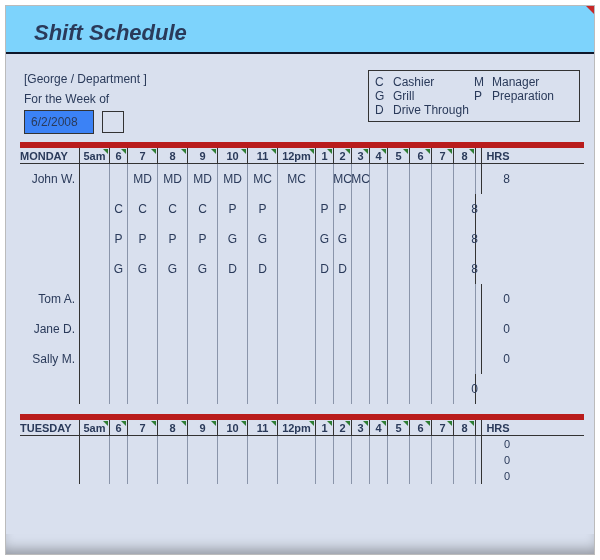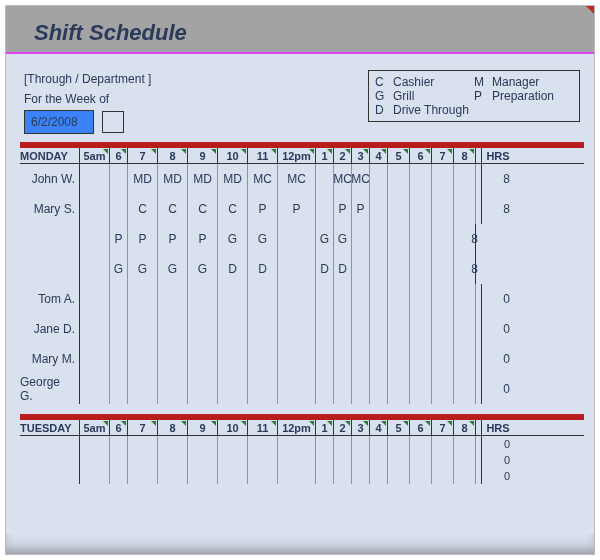--- a/index.html
+++ b/index.html
@@ -22,22 +22,22 @@
     overflow: hidden;
   }
   .redflag {
     position: absolute;
     top: 0; right: 0;
     width: 0; height: 0;
     border-top: 8px solid #c62828;
     border-left: 8px solid transparent;
   }
   .title-band {
-    background: #a3a3a3;
-    border-bottom: 2px solid #d946ef;
+    background: #7dd3fc;
+    border-bottom: 2px solid #0f172a;
     padding: 14px 0 6px 28px;
   }
   .title-band h1 {
     margin: 0;
     font-family: "Trebuchet MS", Verdana, sans-serif;
     font-size: 22px;
     font-style: italic;
     font-weight: bold;
     color: #2a3a5a;
   }
@@ -143,21 +143,21 @@
 <body>
 
 <div class="document">
   <div class="redflag"></div>
 
   <div class="title-band">
     <h1>Shift Schedule</h1>
   </div>
 
   <div class="header-zone">
-    <div class="company">[Through / Department ]</div>
+    <div class="company">[George / Department ]</div>
     <div class="week-row">
       <span>For the Week of</span>
     </div>
     <div class="week-row" style="margin-top:4px;">
       <div class="date-box">6/2/2008</div>
       <div class="small-box"></div>
     </div>
 
     <div class="legend-box">
       <div class="legend-row">
@@ -228,21 +228,20 @@
           <div>MC</div>
           <div></div>
           <div></div>
           <div></div>
           <div></div>
           <div></div>
           <div class="spacer-col"></div>
           <div>8</div>
         </div>
         <div class="emp-row empty-tight">
-          <div>Mary S.</div>
           <div></div>
           <div></div>
           <div>C</div>
           <div>C</div>
           <div>C</div>
           <div>C</div>
           <div>P</div>
           <div>P</div>
           <div></div>
           <div>P</div>
@@ -331,42 +330,41 @@
           <div></div>
           <div></div>
           <div></div>
           <div></div>
           <div></div>
           <div></div>
           <div class="spacer-col"></div>
           <div>0</div>
         </div>
         <div class="emp-row empty-tight">
-          <div>Mary M.</div>
-          <div></div>
-          <div></div>
-          <div></div>
-          <div></div>
-          <div></div>
-          <div></div>
-          <div></div>
-          <div></div>
-          <div></div>
-          <div></div>
-          <div></div>
-          <div></div>
-          <div></div>
-          <div></div>
-          <div></div>
-          <div></div>
-          <div class="spacer-col"></div>
-          <div>0</div>
-        </div>
-        <div class="emp-row empty-tight">
-          <div>George G.</div>
+          <div>Sally M.</div>
+          <div></div>
+          <div></div>
+          <div></div>
+          <div></div>
+          <div></div>
+          <div></div>
+          <div></div>
+          <div></div>
+          <div></div>
+          <div></div>
+          <div></div>
+          <div></div>
+          <div></div>
+          <div></div>
+          <div></div>
+          <div></div>
+          <div class="spacer-col"></div>
+          <div>0</div>
+        </div>
+        <div class="emp-row empty-tight">
           <div></div>
           <div></div>
           <div></div>
           <div></div>
           <div></div>
           <div></div>
           <div></div>
           <div></div>
           <div></div>
           <div></div>

